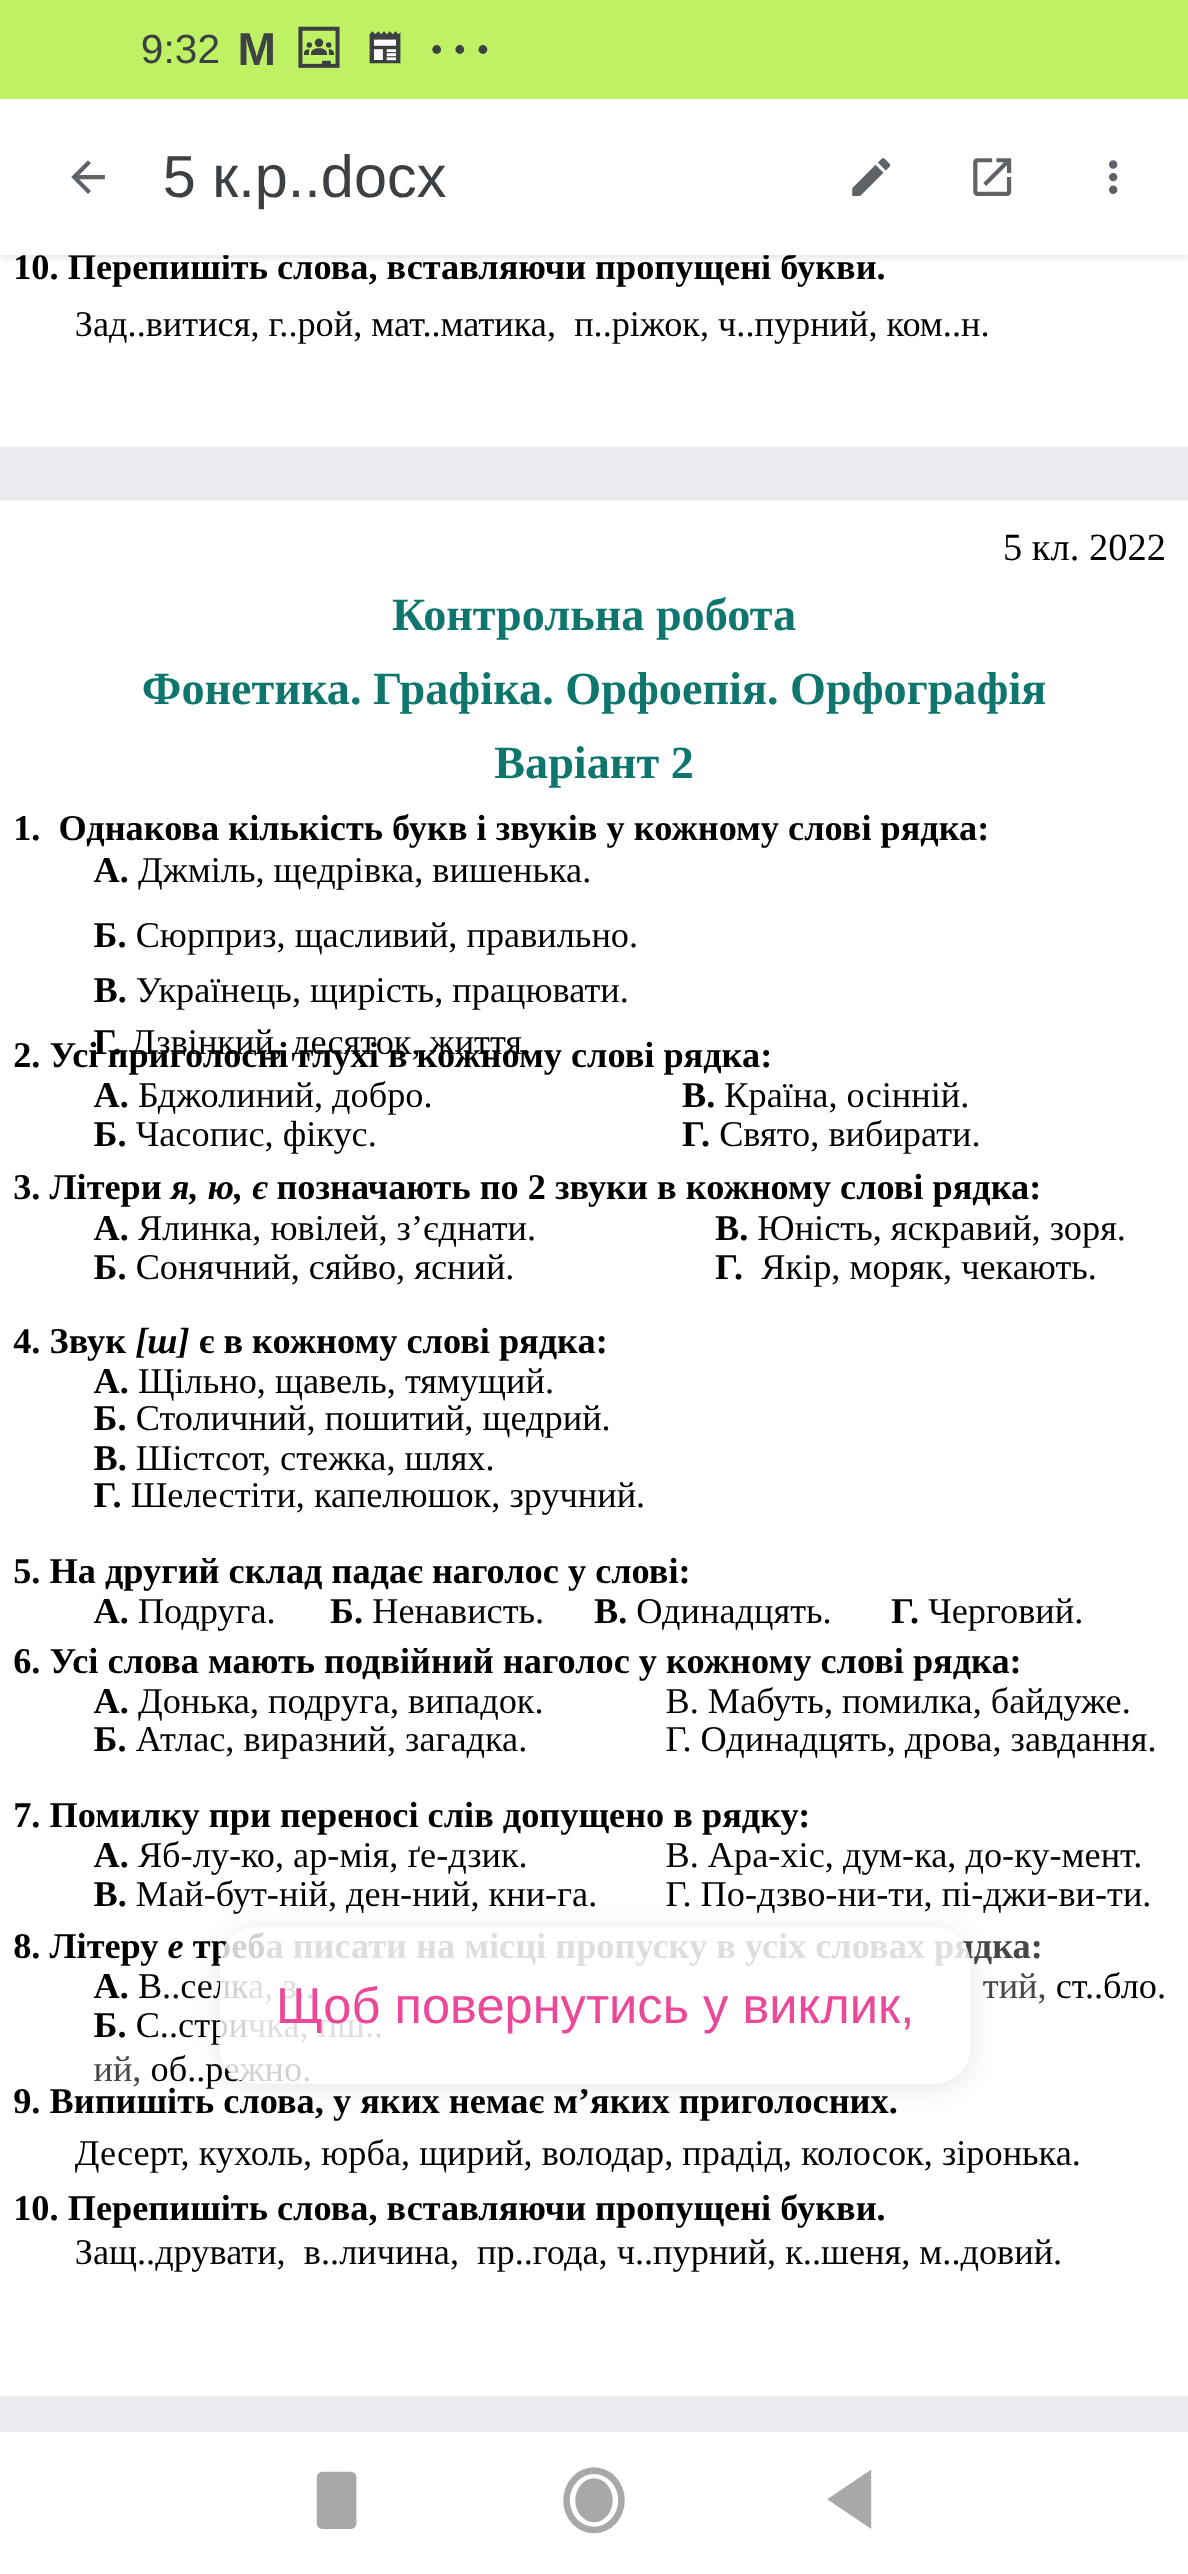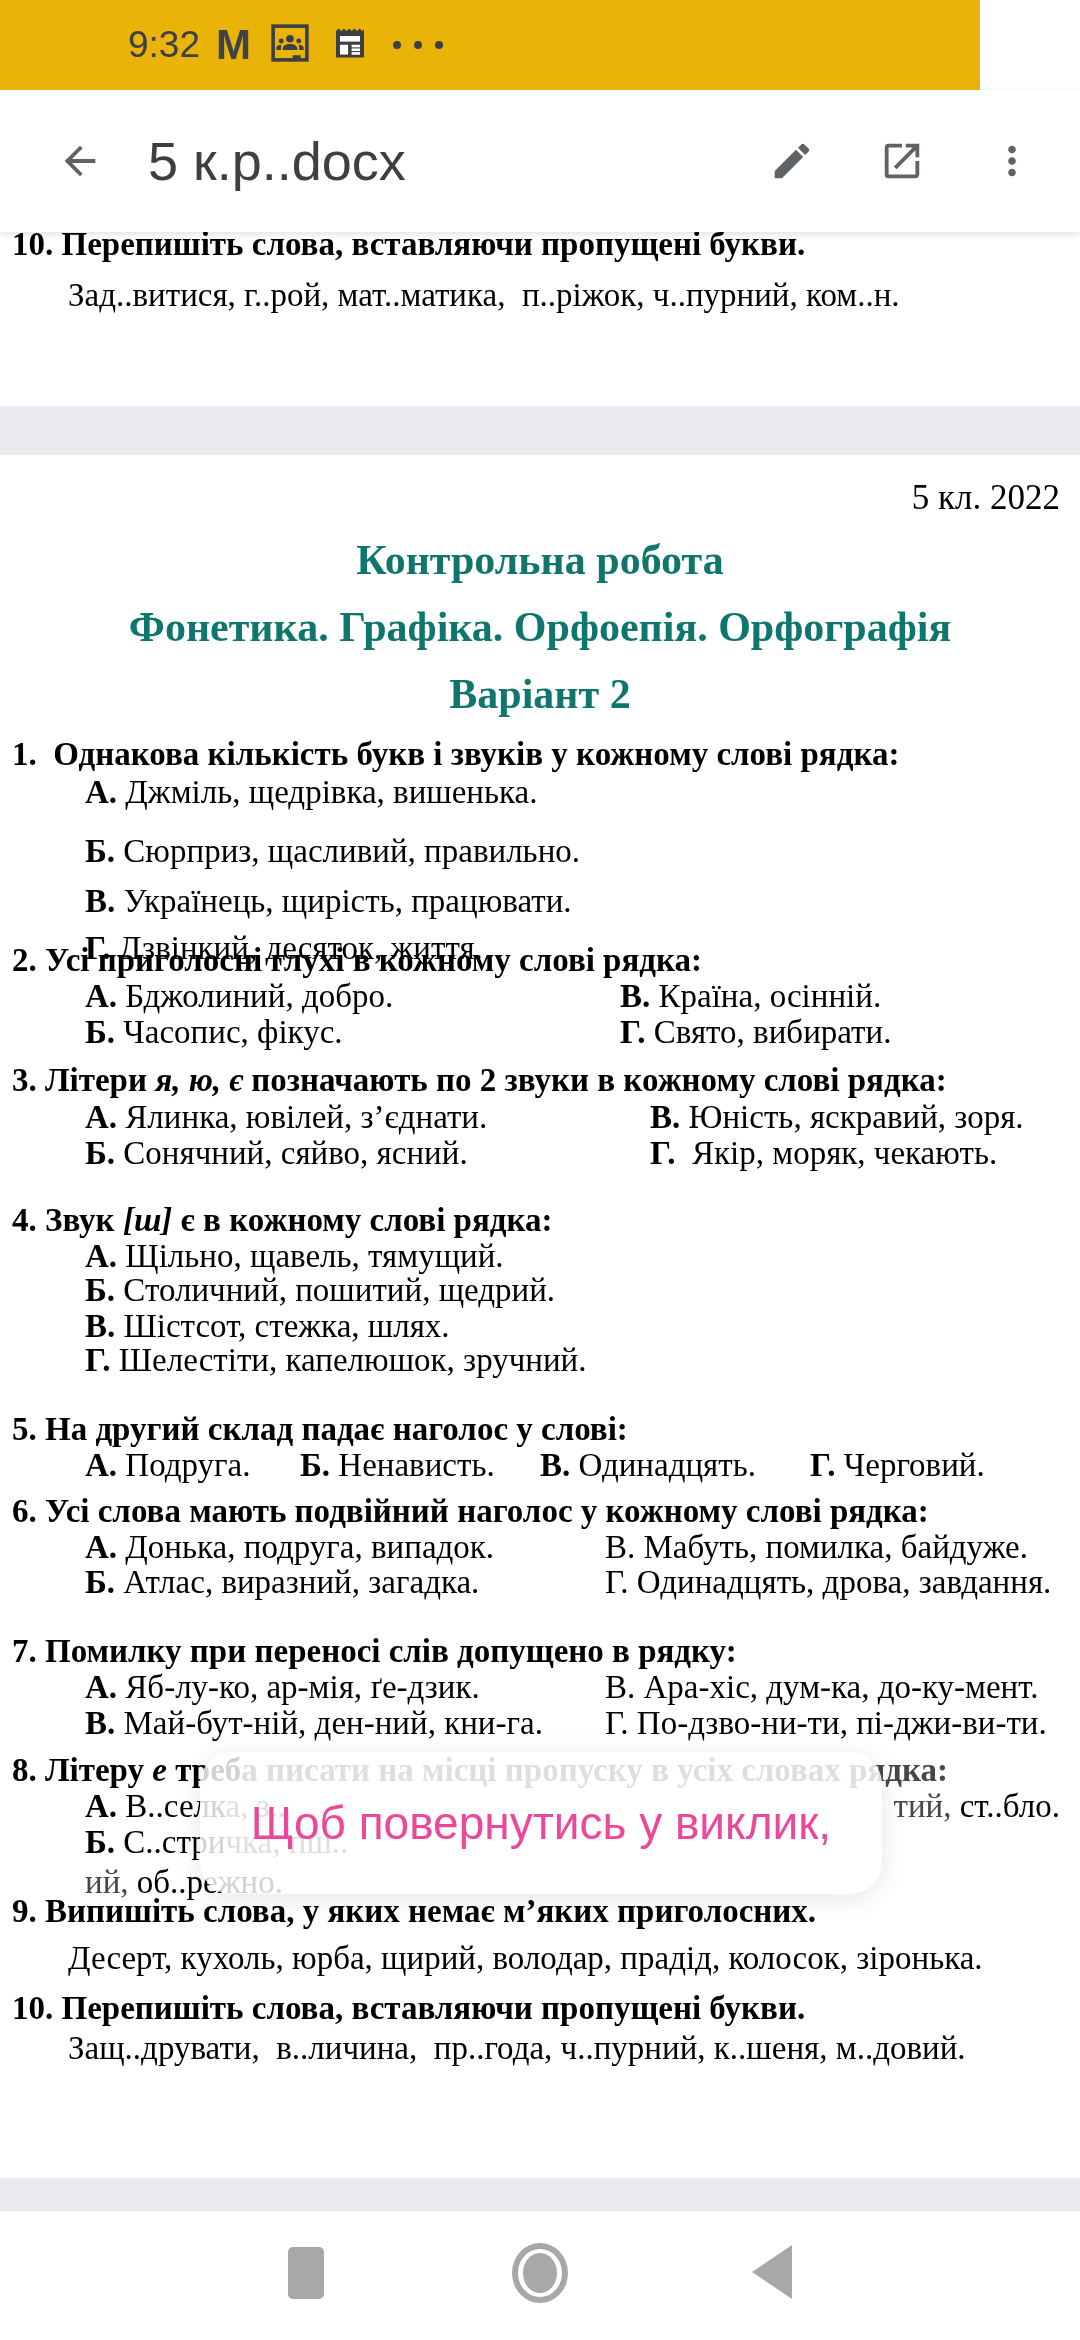--- a/index.html
+++ b/index.html
@@ -1,21 +1,21 @@
 <!DOCTYPE html>
 <html><head>
 <meta charset="utf-8">
 <style>
   html,body{margin:0;padding:0;}
   body{
     width:1080px;height:2340px;position:relative;background:#fff;
     font-family:"Liberation Serif",serif;overflow:hidden;
   }
   
-  .status-bar{position:absolute;left:0;top:0;width:980px;height:90px;background:#eab308;z-index:12;}
+  .status-bar{position:absolute;left:0;top:0;width:1080px;height:90px;background:#bef264;z-index:12;}
   .sb-left{position:absolute;left:128px;top:0;height:90px;display:flex;align-items:center;gap:16px;}
   .sb-right{position:absolute;right:58px;top:0;height:90px;display:flex;align-items:center;gap:16px;}
   .sb-time{font-family:"Liberation Sans",sans-serif;font-size:37px;color:#3c4043;}
   .gmail-m{font-family:"Liberation Sans",sans-serif;font-size:42px;font-weight:700;color:#3f4346;line-height:42px;}
   .sb-dots{display:flex;gap:13px;margin-left:6px;}
   .sb-dots i{width:8px;height:8px;border-radius:50%;background:#3c4043;}
   .sig{display:flex;align-items:flex-end;gap:4px;height:36px;}
   .sig i{width:7px;border-radius:1px;display:block;}
   .sig i:nth-child(1){height:10px;background:#6f7377;}
   .sig i:nth-child(2){height:16px;background:#6f7377;}

